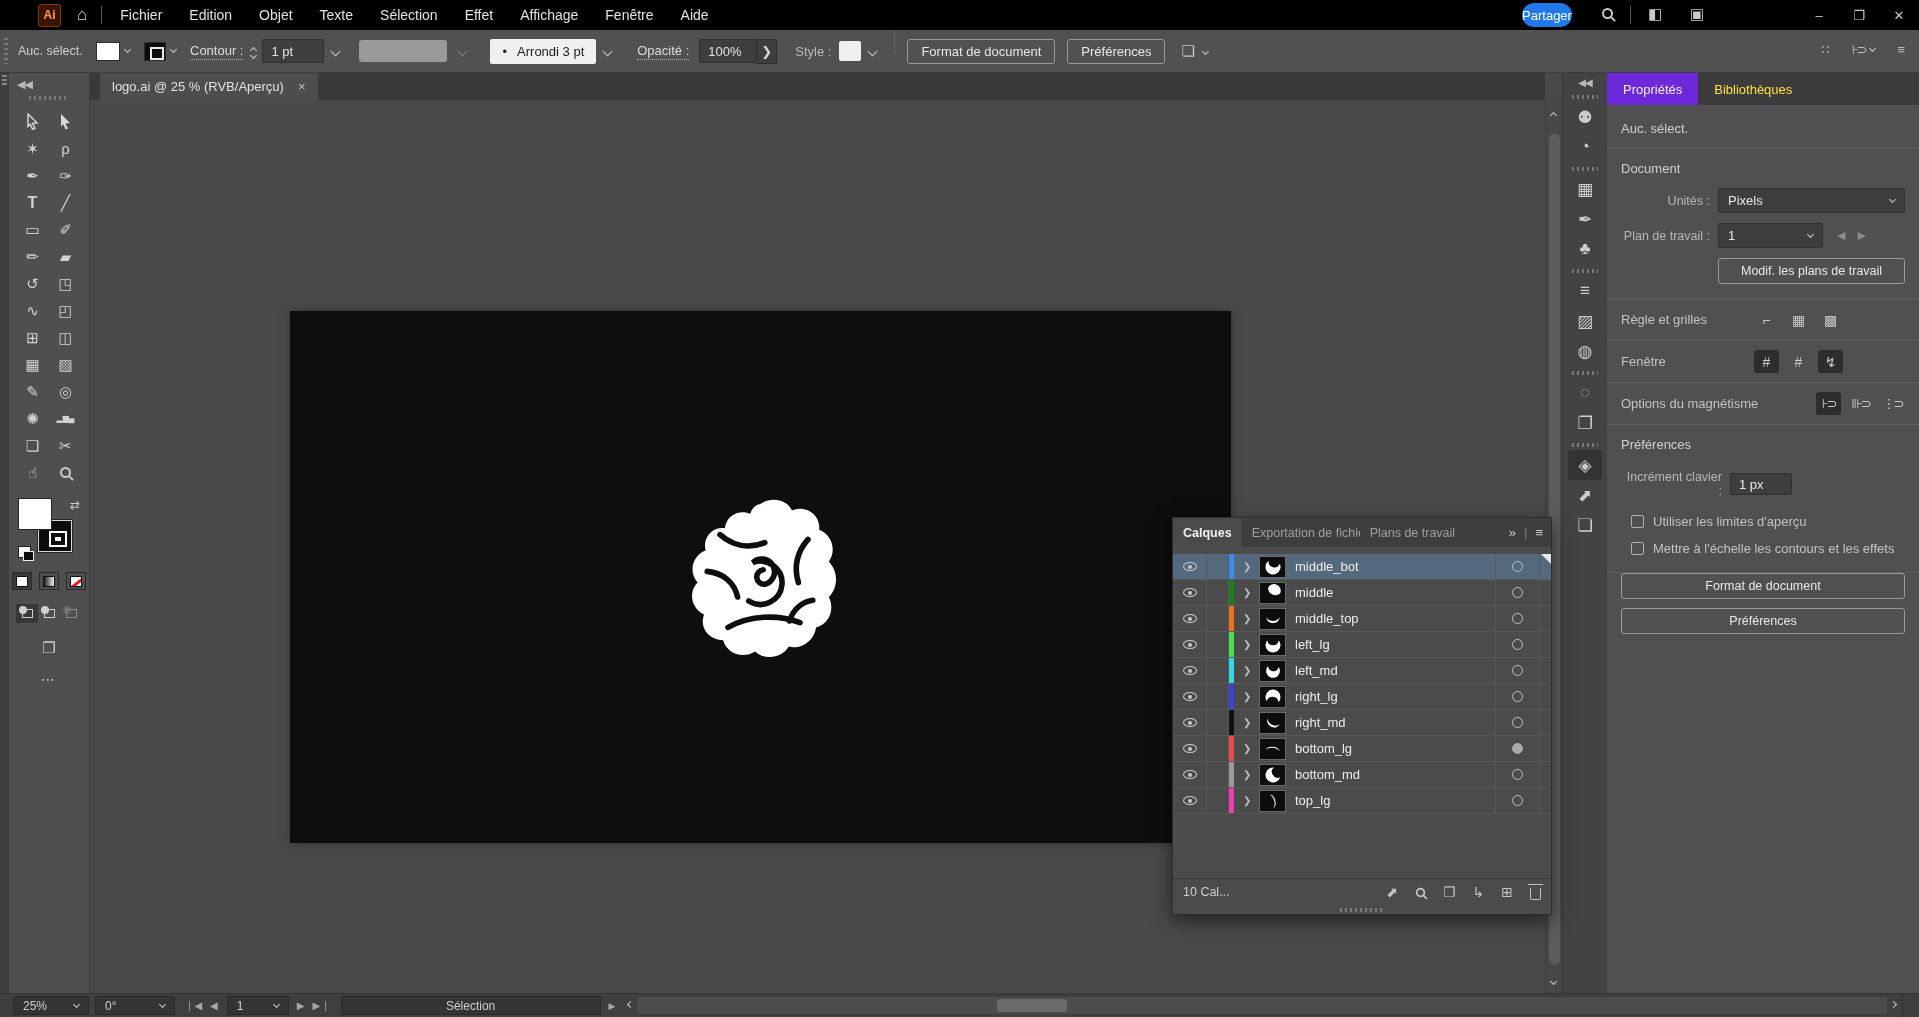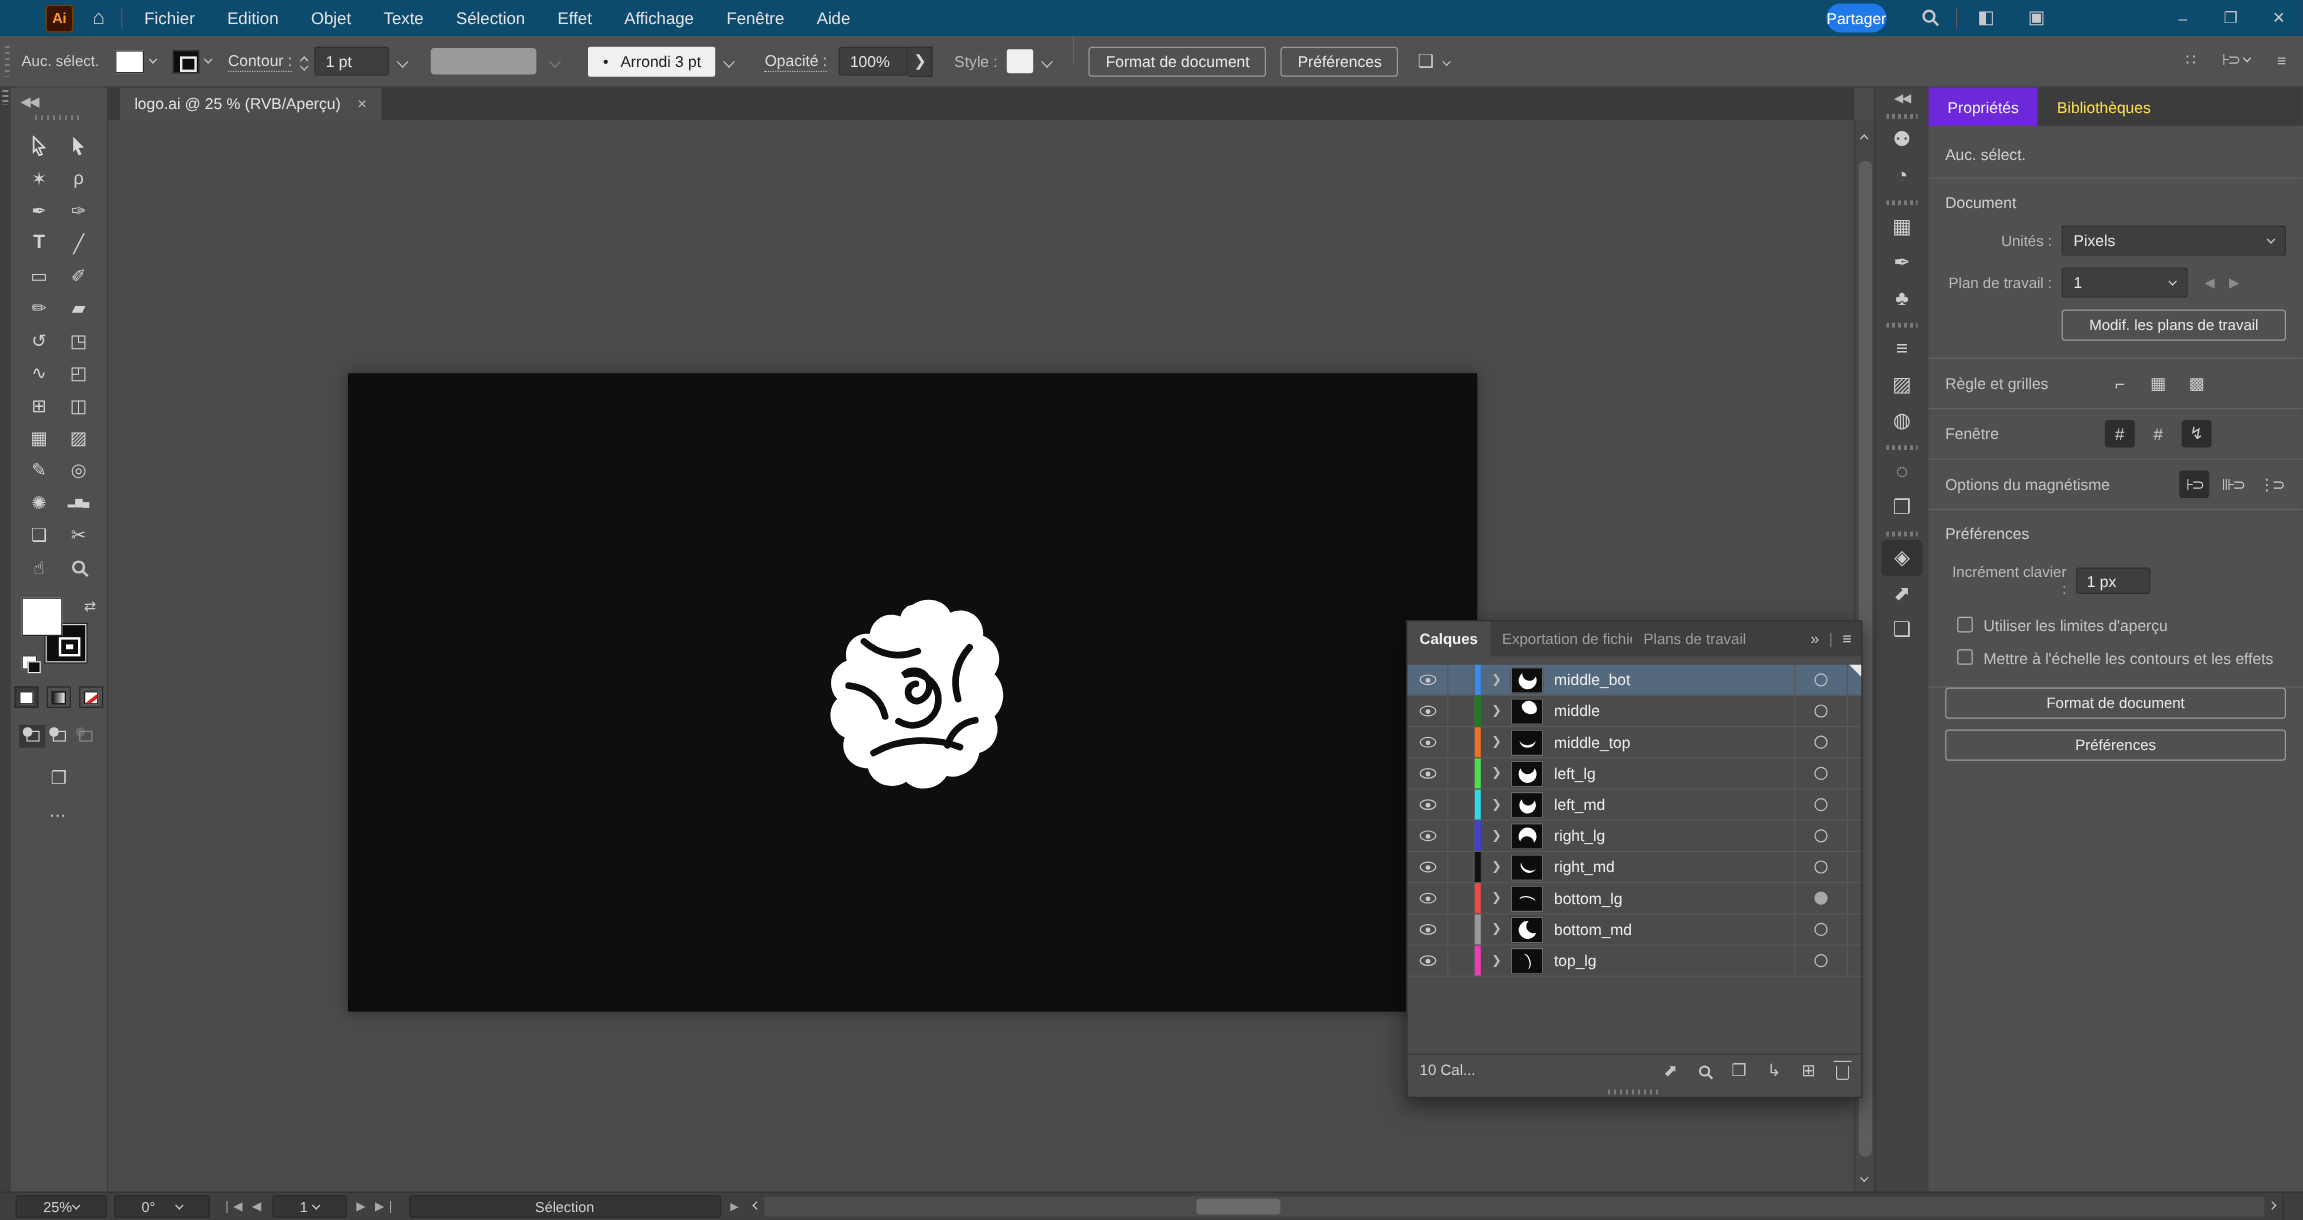--- a/index.html
+++ b/index.html
@@ -11,21 +11,21 @@
   .chev { width:7px; height:7px; border-right:1.5px solid #c9c9c9; border-bottom:1.5px solid #c9c9c9;
     transform:rotate(45deg); display:inline-block; margin-top:-3px; }
   .chev.sm { width:5px; height:5px; }
   .chev.up { transform:rotate(-135deg); margin-top:3px; }
   .chev.left { transform:rotate(135deg); }
   .chev.right { transform:rotate(-45deg); }
   .grip { height:4px; background-image:repeating-linear-gradient(90deg,#7a7a7a 0 2px,transparent 2px 5px); }
   .vsep { width:1px; background:#646464; align-self:stretch; }
 
   
-  #titlebar { left:0; top:0; width:1919px; height:30px; background:#0c4a6e; display:flex; align-items:center; }
+  #titlebar { left:0; top:0; width:1919px; height:30px; background:#000000; display:flex; align-items:center; }
   #ai-logo { width:23px; height:23px; margin-left:38px; background:#3b1400; border:1px solid #7a3d00;
     border-radius:3px; color:#ff9a3c; font-weight:bold; font-size:12px; display:flex; align-items:center; justify-content:center; }
   #home { margin-left:16px; font-size:17px; color:#d9d9d9; }
   #titlebar .vsep { height:18px; align-self:center; margin:0 10px 0 14px; background:#5a5a5a; }
   #menus { display:flex; gap:27px; margin-left:8px; }
   #menus span { color:#e3e3e3; font-size:14px; }
   #share-btn { position:absolute; left:1522px; top:3px; width:50px; height:24px; border-radius:12px;
     color:#fff; font-size:13px; display:flex; align-items:center; justify-content:center; }
   .search-glyph { width:11px; height:11px; border:2px solid #c9c9c9; border-radius:50%; position:relative; display:inline-block; }
   .search-glyph::after { content:""; position:absolute; width:6px; height:2px; background:#c9c9c9;
@@ -108,21 +108,21 @@
     box-shadow:0 0 10px rgba(0,0,0,.35); }
   #rose { position:absolute; left:390px; top:182px; width:160px; height:172px; }
   
   #vscroll { left:1545px; top:100px; width:17px; height:893px; background:#474747; border-left:1px solid #3c3c3c; }
   #vscroll .thumb { position:absolute; left:3px; top:34px; width:11px; height:830px; background:#5d5d5d; border-radius:5px; }
   #vscroll .arr { position:absolute; left:5px; color:#b5b5b5; }
   
   #statusbar { left:0; top:993px; width:1919px; height:24px; background:#3f3f3f; border-top:1px solid #333;
     display:flex; align-items:center; font-size:12px; color:#cfcfcf; }
   .sb-field { background:#343434; border:1px solid #2a2a2a; height:19px; display:flex; align-items:center;
-    padding:0 22px; border-radius:2px; }
+    padding:0 9px; border-radius:2px; }
   .sb-nav { color:#a8a8a8; font-size:10px; letter-spacing:1px; }
   #sb-track { position:relative; height:17px; background:#4c4c4c; border-radius:2px; flex:1; margin:0 4px; }
   #sb-thumb { position:absolute; left:360px; width:70px; top:2px; bottom:2px; background:#6a6a6a; border-radius:3px; }
 
   
   #dock { left:1562px; top:73px; width:45px; height:944px; background:#434343; border-left:1px solid #383838; }
   #dock-collapse { color:#b9b9b9; font-size:10px; text-align:center; padding:4px 0 2px; letter-spacing:-1px; }
   #dock .grip { width:26px; margin:5px auto 3px; }
   .dock-ico { height:30px; display:flex; align-items:center; justify-content:center; color:#cncncn; color:#cccccc; font-size:17px; }
   .dock-ico.active { background:#333333; border-radius:4px; width:34px; margin:0 auto; }
@@ -148,21 +148,21 @@
   .icon-row .lbl { color:#c3c3c3; }
   .irow-icons { display:flex; gap:7px; }
   .ibtn { width:25px; height:23px; display:flex; align-items:center; justify-content:center;
     color:#c9c9c9; font-size:14px; border-radius:3px; }
   .ibtn.pressed { background:#2d2d2d; }
   .snapg { letter-spacing:-2px; font-size:13px; }
   .kb-row { display:flex; align-items:center; padding:2px 14px 10px; }
   .kb-row .p-label { width:101px; }
   .kb-field { background:#3e3e3e; border:1px solid #303030; border-radius:2px; height:22px; width:62px;
     display:flex; align-items:center; padding:0 8px; color:#e6e6e6; }
-  .cb-row { display:flex; gap:9px; padding:6px 14px 6px 24px; color:#c3c3c3; }
+  .cb-row { display:flex; align-items:center; gap:9px; padding:6px 14px 6px 24px; color:#c3c3c3; }
   .cb { width:13px; height:13px; border:1.5px solid #b2b2b2; border-radius:2px; background:transparent; flex:none; }
   .qa-btn { margin:0 14px 9px; }
 
   
   #layers { left:1172px; top:517px; width:380px; height:398px; background:#4b4b4b; border:1px solid #2e2e2e;
     box-shadow:0 6px 18px rgba(0,0,0,.55); display:flex; flex-direction:column; }
   #layers-tabs { height:29px; background:#3e3e3e; display:flex; align-items:center; flex:none; }
   .ltab { padding:0 10px; height:29px; display:flex; align-items:center; font-size:12.5px; color:#9f9f9f;
     white-space:nowrap; overflow:hidden; }
   .ltab.active { background:#4b4b4b; color:#f0f0f0; font-weight:bold; }

